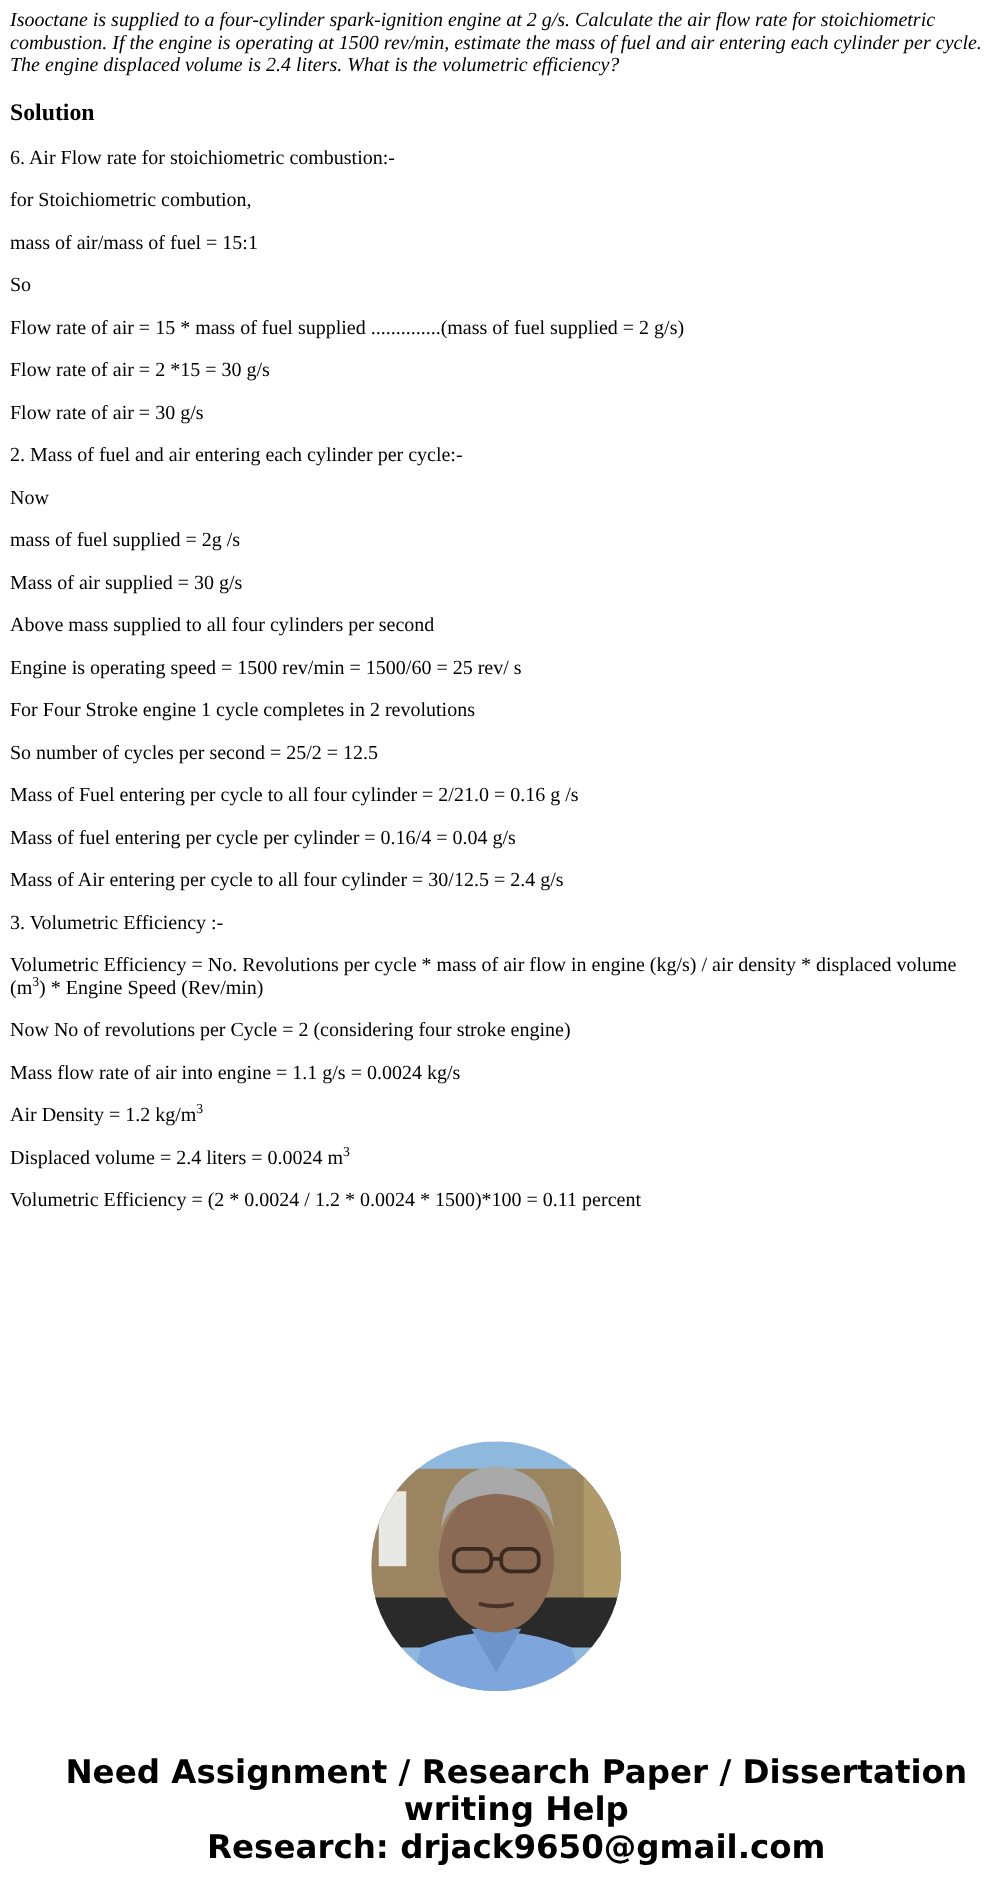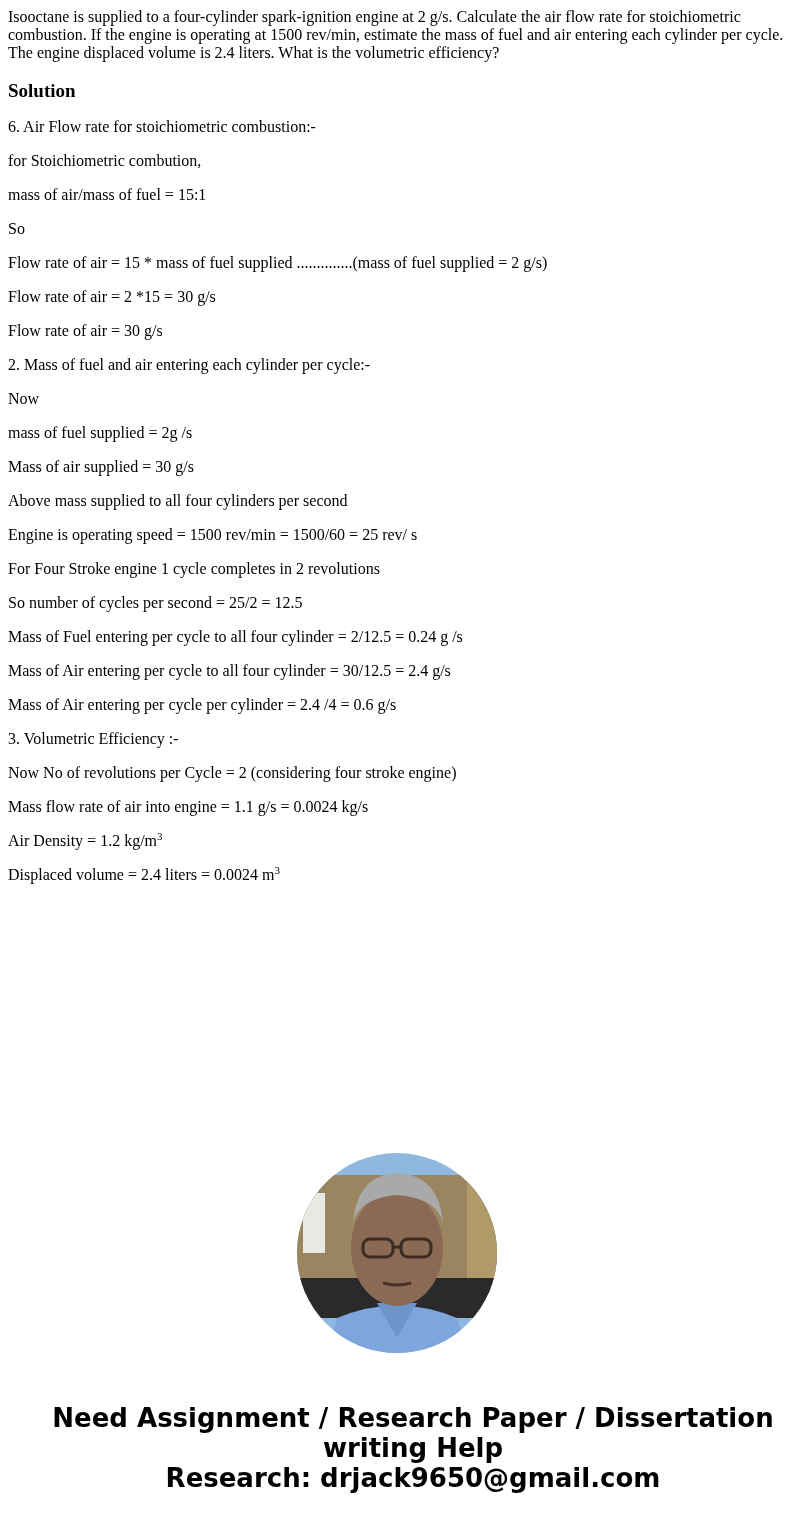--- a/index.html
+++ b/index.html
@@ -5,21 +5,21 @@
     html, body { margin: 0; padding: 0; background: #ffffff; }
     body {
       width: 794px;
       min-height: 1523px;
       font-family: "Liberation Serif", serif;
       font-size: 16px;
       color: #000;
       position: relative;
     }
     .content { padding: 8px 8px 0 8px; }
-    .question { margin: 0 0 18px 0; line-height: 18px; }
+    .question { margin: 0 0 18px 0; line-height: 18px; font-style: italic; }
     h3.solution-heading {
       font-size: 19px; font-weight: bold; margin: 0 0 16px 0; line-height: 22px;
     }
     .step { margin: 0 0 16px 0; line-height: 18px; }
     .step.bold { font-weight: normal; }
     sup { font-size: 11px; line-height: 0; vertical-align: super; }
     .avatar-wrap {
       position: absolute; left: 297px; top: 1153px;
       width: 200px; height: 200px; border-radius: 50%; overflow: hidden;
     }
@@ -45,29 +45,31 @@
   <p class="step">Flow rate of air = 2 *15 = 30 g/s</p>
   <p class="step bold">Flow rate of air = 30 g/s</p>
   <p class="step">2. Mass of fuel and air entering each cylinder per cycle:-</p>
   <p class="step">Now</p>
   <p class="step">mass of fuel supplied = 2g /s</p>
   <p class="step">Mass of air supplied = 30 g/s</p>
   <p class="step">Above mass supplied to all four cylinders per second</p>
   <p class="step">Engine is operating speed = 1500 rev/min = 1500/60 = 25 rev/ s</p>
   <p class="step">For Four Stroke engine 1 cycle completes in 2 revolutions</p>
   <p class="step">So number of cycles per second = 25/2 = 12.5</p>
-  <p class="step">Mass of Fuel entering per cycle to all four cylinder = 2/12.5 = 0.24 g /s</p>
+  <p class="step">Mass of Fuel entering per cycle to all four cylinder = 2/21.0 = 0.16 g /s</p>
+  <p class="step bold">Mass of fuel entering per cycle per cylinder = 0.16/4 = 0.04 g/s</p>
   <p class="step">Mass of Air entering per cycle to all four cylinder = 30/12.5 = 2.4 g/s</p>
-  <p class="step bold">Mass of Air entering per cycle per cylinder = 2.4 /4 = 0.6 g/s</p>
   <p class="step">3. Volumetric Efficiency :-</p>
 
+  <p class="step"><span>Volumetric Efficiency = No. Revolutions per cycle * mass of air flow in engine (kg/s) / air density * displaced volume (m</span><sup>3</sup><span>) * Engine Speed (Rev/min)</span></p>
   <p class="step">Now No of revolutions per Cycle = 2 (considering four stroke engine)</p>
   <p class="step">Mass flow rate of air into engine = 1.1 g/s = 0.0024 kg/s</p>
   <p class="step"><span>Air Density = 1.2 kg/m</span><sup>3</sup></p>
   <p class="step"><span>Displaced volume = 2.4 liters = 0.0024 m</span><sup>3</sup></p>
+  <p class="step bold">Volumetric Efficiency = (2 * 0.0024 / 1.2 * 0.0024 * 1500)*100 = 0.11 percent</p>
 </div>
 
 <div class="avatar-wrap">
   <svg width="200" height="200" viewBox="0 0 200 200">
     <rect x="0" y="0" width="200" height="200" fill="#8fb8de"></rect>
     <rect x="0" y="22" width="200" height="120" fill="#9a8560"></rect>
     <rect x="6" y="40" width="22" height="60" fill="#e8e8e4"></rect>
     <rect x="170" y="28" width="30" height="110" fill="#b09a6a"></rect>
     <rect x="0" y="125" width="200" height="40" fill="#2a2a2a"></rect>
     <path d="M30 200 L40 165 Q100 140 160 165 L172 200 Z" fill="#7fa6dc"></path>

